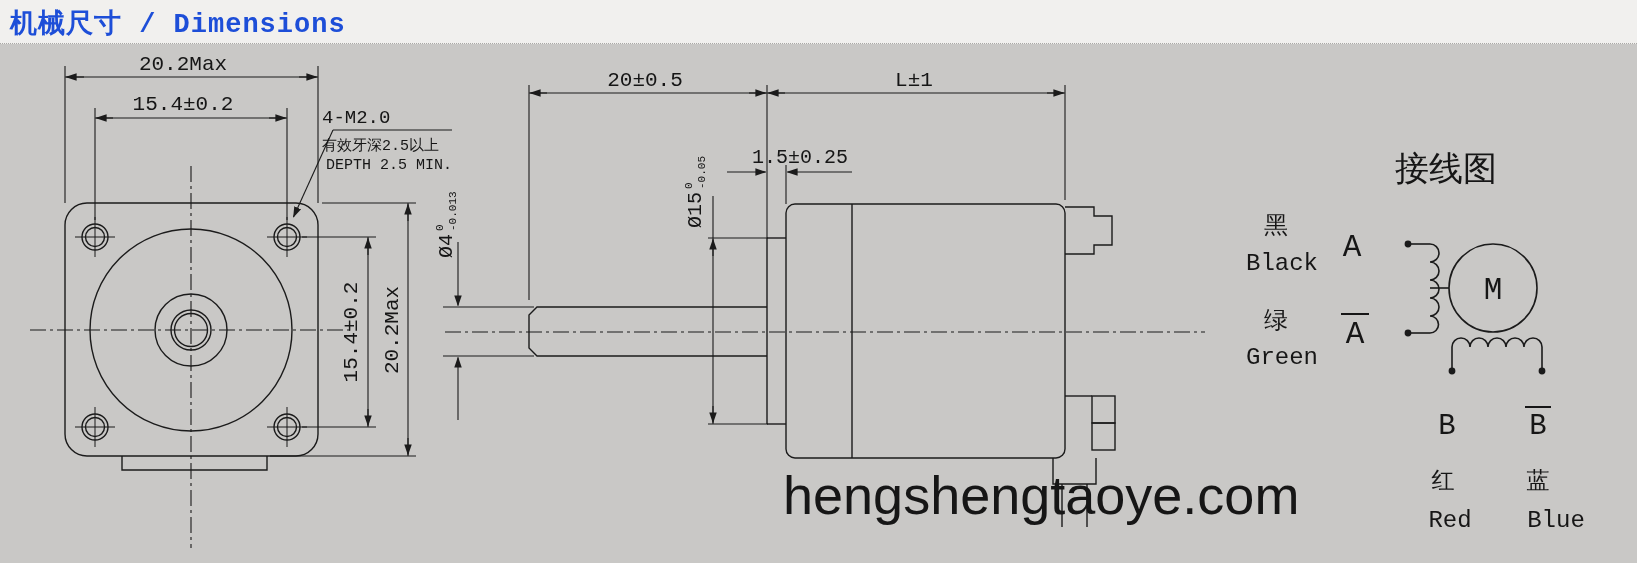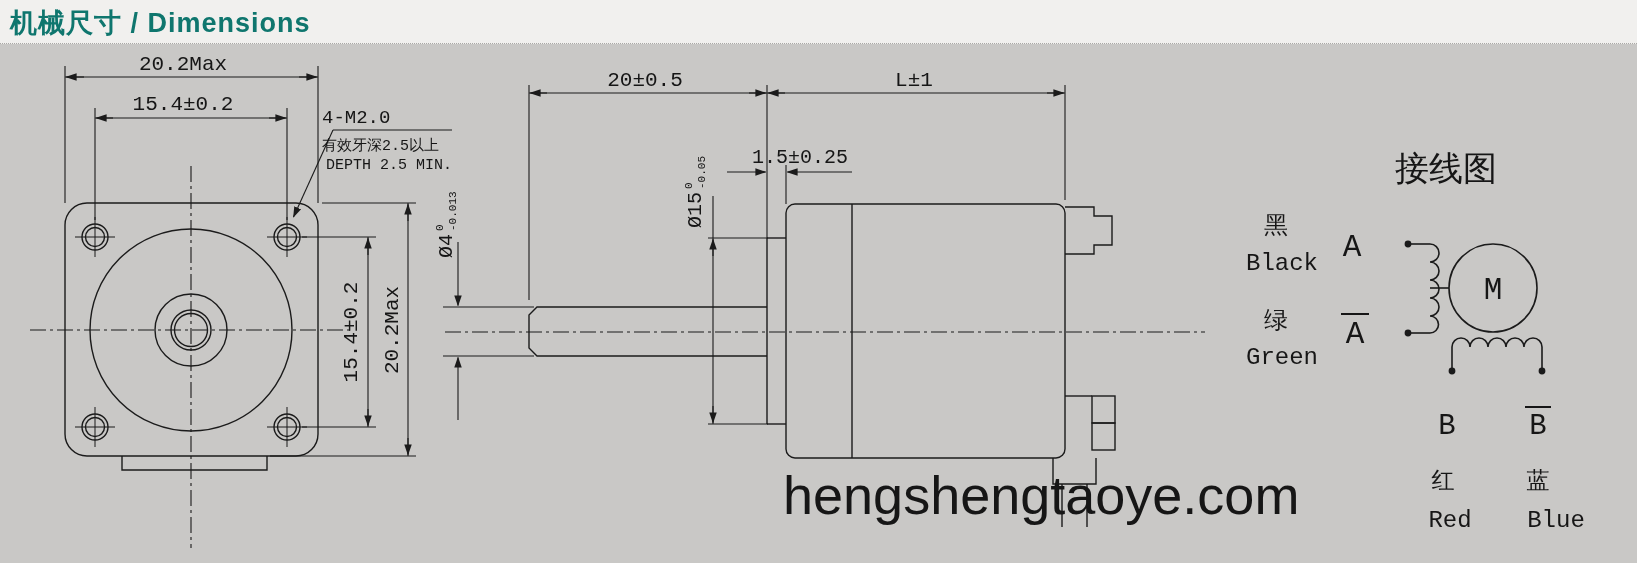--- a/index.html
+++ b/index.html
@@ -8,22 +8,22 @@
     background:#c9c8c6;
     font-family:"Liberation Mono","DejaVu Sans Mono",monospace;
   }
   .titlebar{
     position:absolute;top:0;left:0;width:1637px;height:44px;
     background:#f1f0ee;border-bottom:1px dotted #a9a8a5;
     box-sizing:border-box;
   }
   .titlebar .title-text{
     display:inline-block;margin:5px 0 0 10px;
-    font-size:27px;font-weight:bold;color:#0f766e;letter-spacing:1px;
-    font-family:Liberation Sans, sans-serif;
+    font-size:27px;font-weight:bold;color:#1d4ed8;letter-spacing:1px;
+    font-family:Liberation Mono, monospace;
     white-space:nowrap;
   }
   svg.drawing{position:absolute;top:0;left:0;}
   svg text{
     font-family:"Liberation Mono","DejaVu Sans Mono","DejaVu Sans",monospace;
     fill:#161616;
   }
   svg text.wm{font-family:"Liberation Sans","DejaVu Sans",sans-serif;}
 </style>
 </head>

